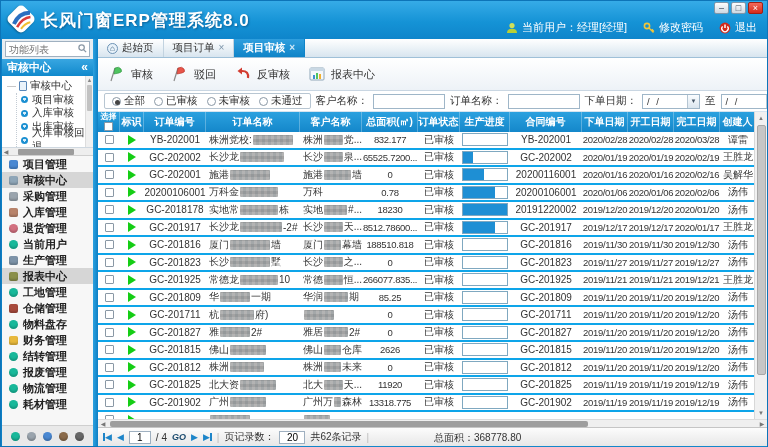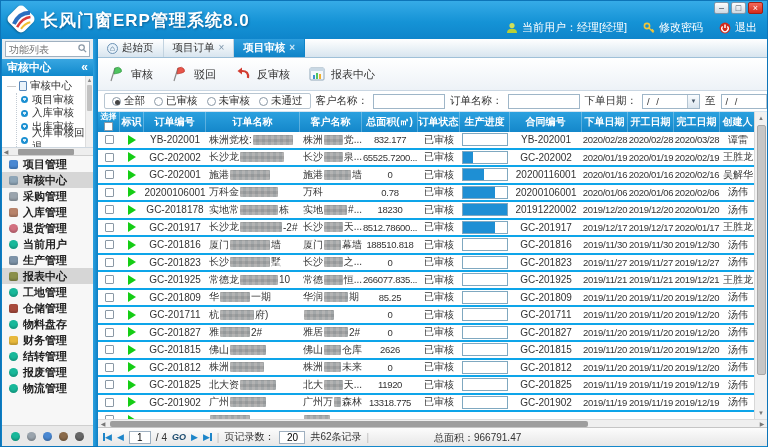--- a/index.html
+++ b/index.html
@@ -259,20 +259,24 @@
             <span>结转管理</span>
           </div>
           <div class="menu-item">
             <span class="menu-dot" style="background: rgb(24, 184, 154);"></span>
             <span>报废管理</span>
           </div>
           <div class="menu-item">
             <span class="menu-dot" style="background: rgb(24, 184, 154);"></span>
             <span>物流管理</span>
           </div>
+          <div class="menu-item">
+            <span class="menu-dot" style="background: rgb(24, 184, 154);"></span>
+            <span>耗材管理</span>
+          </div>
         </div>
       <div class="sidebar-footer" id="sidebar-footer">
           <span class="foot-ico" style="background: rgb(24, 184, 154);"></span>
           <span class="foot-ico" style="background: rgb(154, 164, 173);"></span>
           <span class="foot-ico" style="background: rgb(74, 136, 210);"></span>
           <span class="foot-ico" style="background: rgb(138, 106, 74);"></span>
           <span class="foot-ico" style="background: rgb(102, 102, 102);"></span>
         </div>
     </div>
 
@@ -1224,18 +1228,18 @@
         <input class="pg-input" value="1" style="">
         <span>/ 4</span>
         <span class="go">GO</span>
         <span class="nav">▶</span>
         <span class="nav">▶<span class="bar"></span></span>
         <span class="psep">|</span>
         <span>页记录数：</span>
         <input class="pg-input wide" value="20" style="">
         <span>共62条记录</span>
         <span class="psep">|</span>
-        <span class="total-area">总面积：966791.47</span>
+        <span class="total-area">总面积：368778.80</span>
       </div>
       <div class="bottom-edge"></div>
     </div>
   </div>
 </div>
 
 </body></html>

